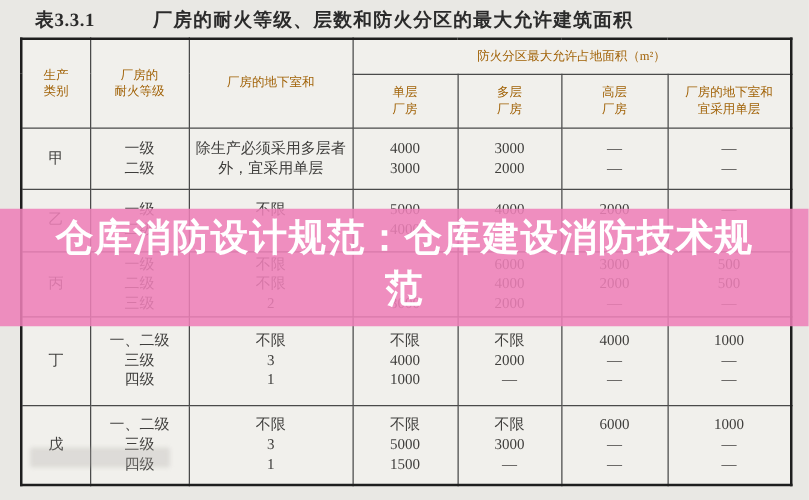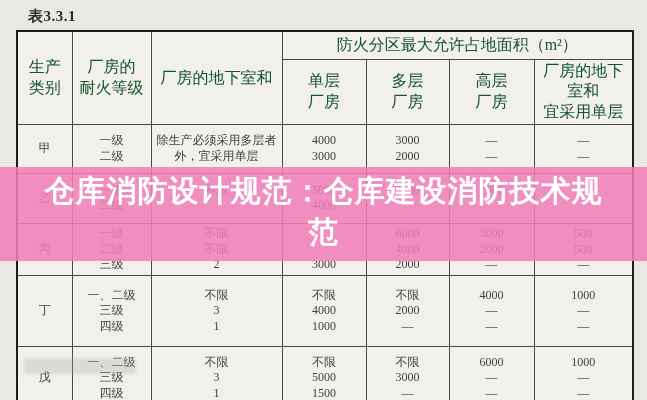--- a/index.html
+++ b/index.html
@@ -31,21 +31,21 @@
     background:#f1f0ec;
   }
   .doc-table td,.doc-table th{
     border:1px solid #4a4a4a;
     text-align:center;vertical-align:middle;
     font-size:12px;font-weight:normal;color:#3f3e3c;
     white-space:pre-line;line-height:1.3;
     padding:1px 2px;
     overflow:hidden;
   }
-  .doc-table .hdr{font-size:16px;color:#14532d;}
+  .doc-table .hdr{font-size:10px;color:#a16207;}
   
   .caption-overlay{
     position:absolute;left:0;top:167px;width:647px;height:94px;
     background:rgba(238,128,184,0.87);
     z-index:10;
     display:flex;align-items:flex-start;justify-content:center;
   }
   .caption-text{
     margin-top:3px;
     padding:0 40px;
@@ -61,20 +61,21 @@
     filter:blur(1.5px);
     border-radius:2px;
     z-index:5;
   }
 </style>
 </head>
 <body>
 
 <div class="title-bar">
   <span class="title-label">表3.3.1</span>
+  <span class="title-text">厂房的耐火等级、层数和防火分区的最大允许建筑面积</span>
 </div>
 
 <table class="doc-table">
   <colgroup>
     <col style="width:55px">
       <col style="width:79px">
       <col style="width:131px">
     <col style="width:84px">
       <col style="width:83px">
       <col style="width:85px">

